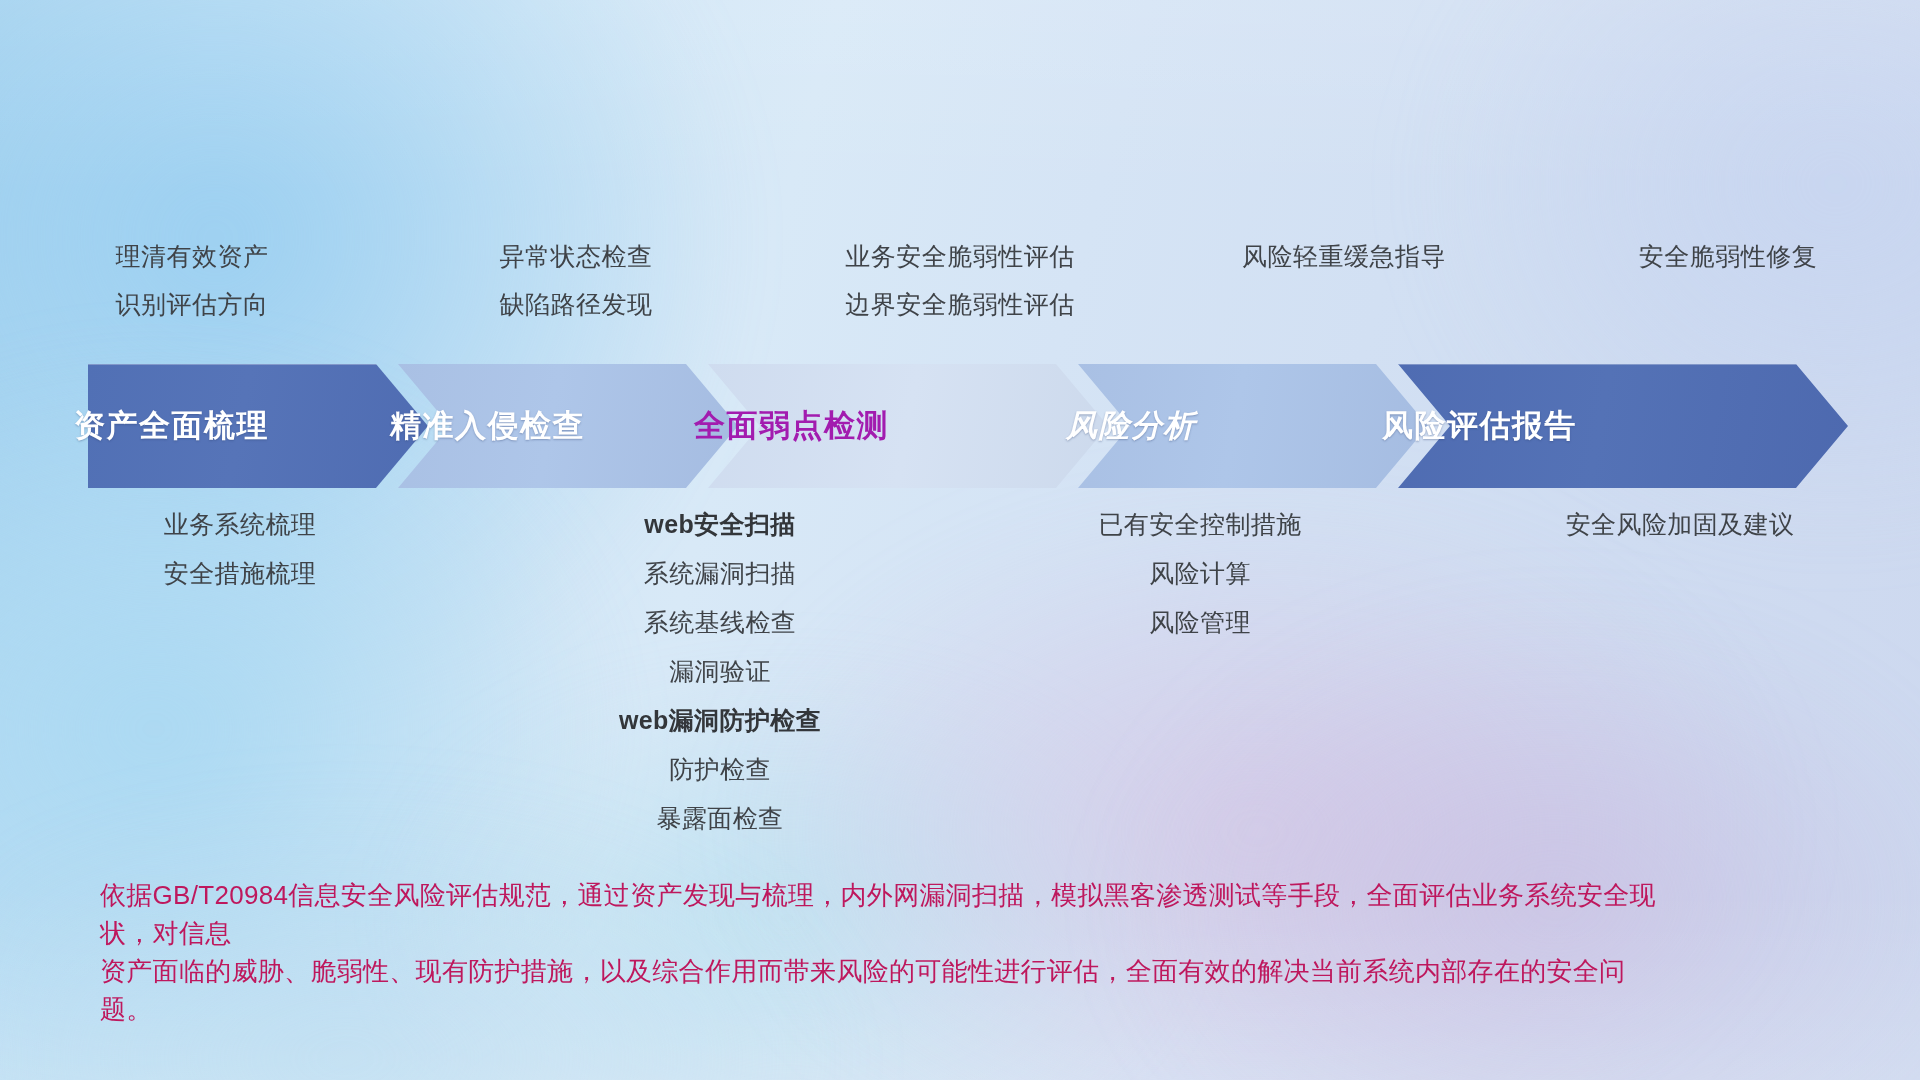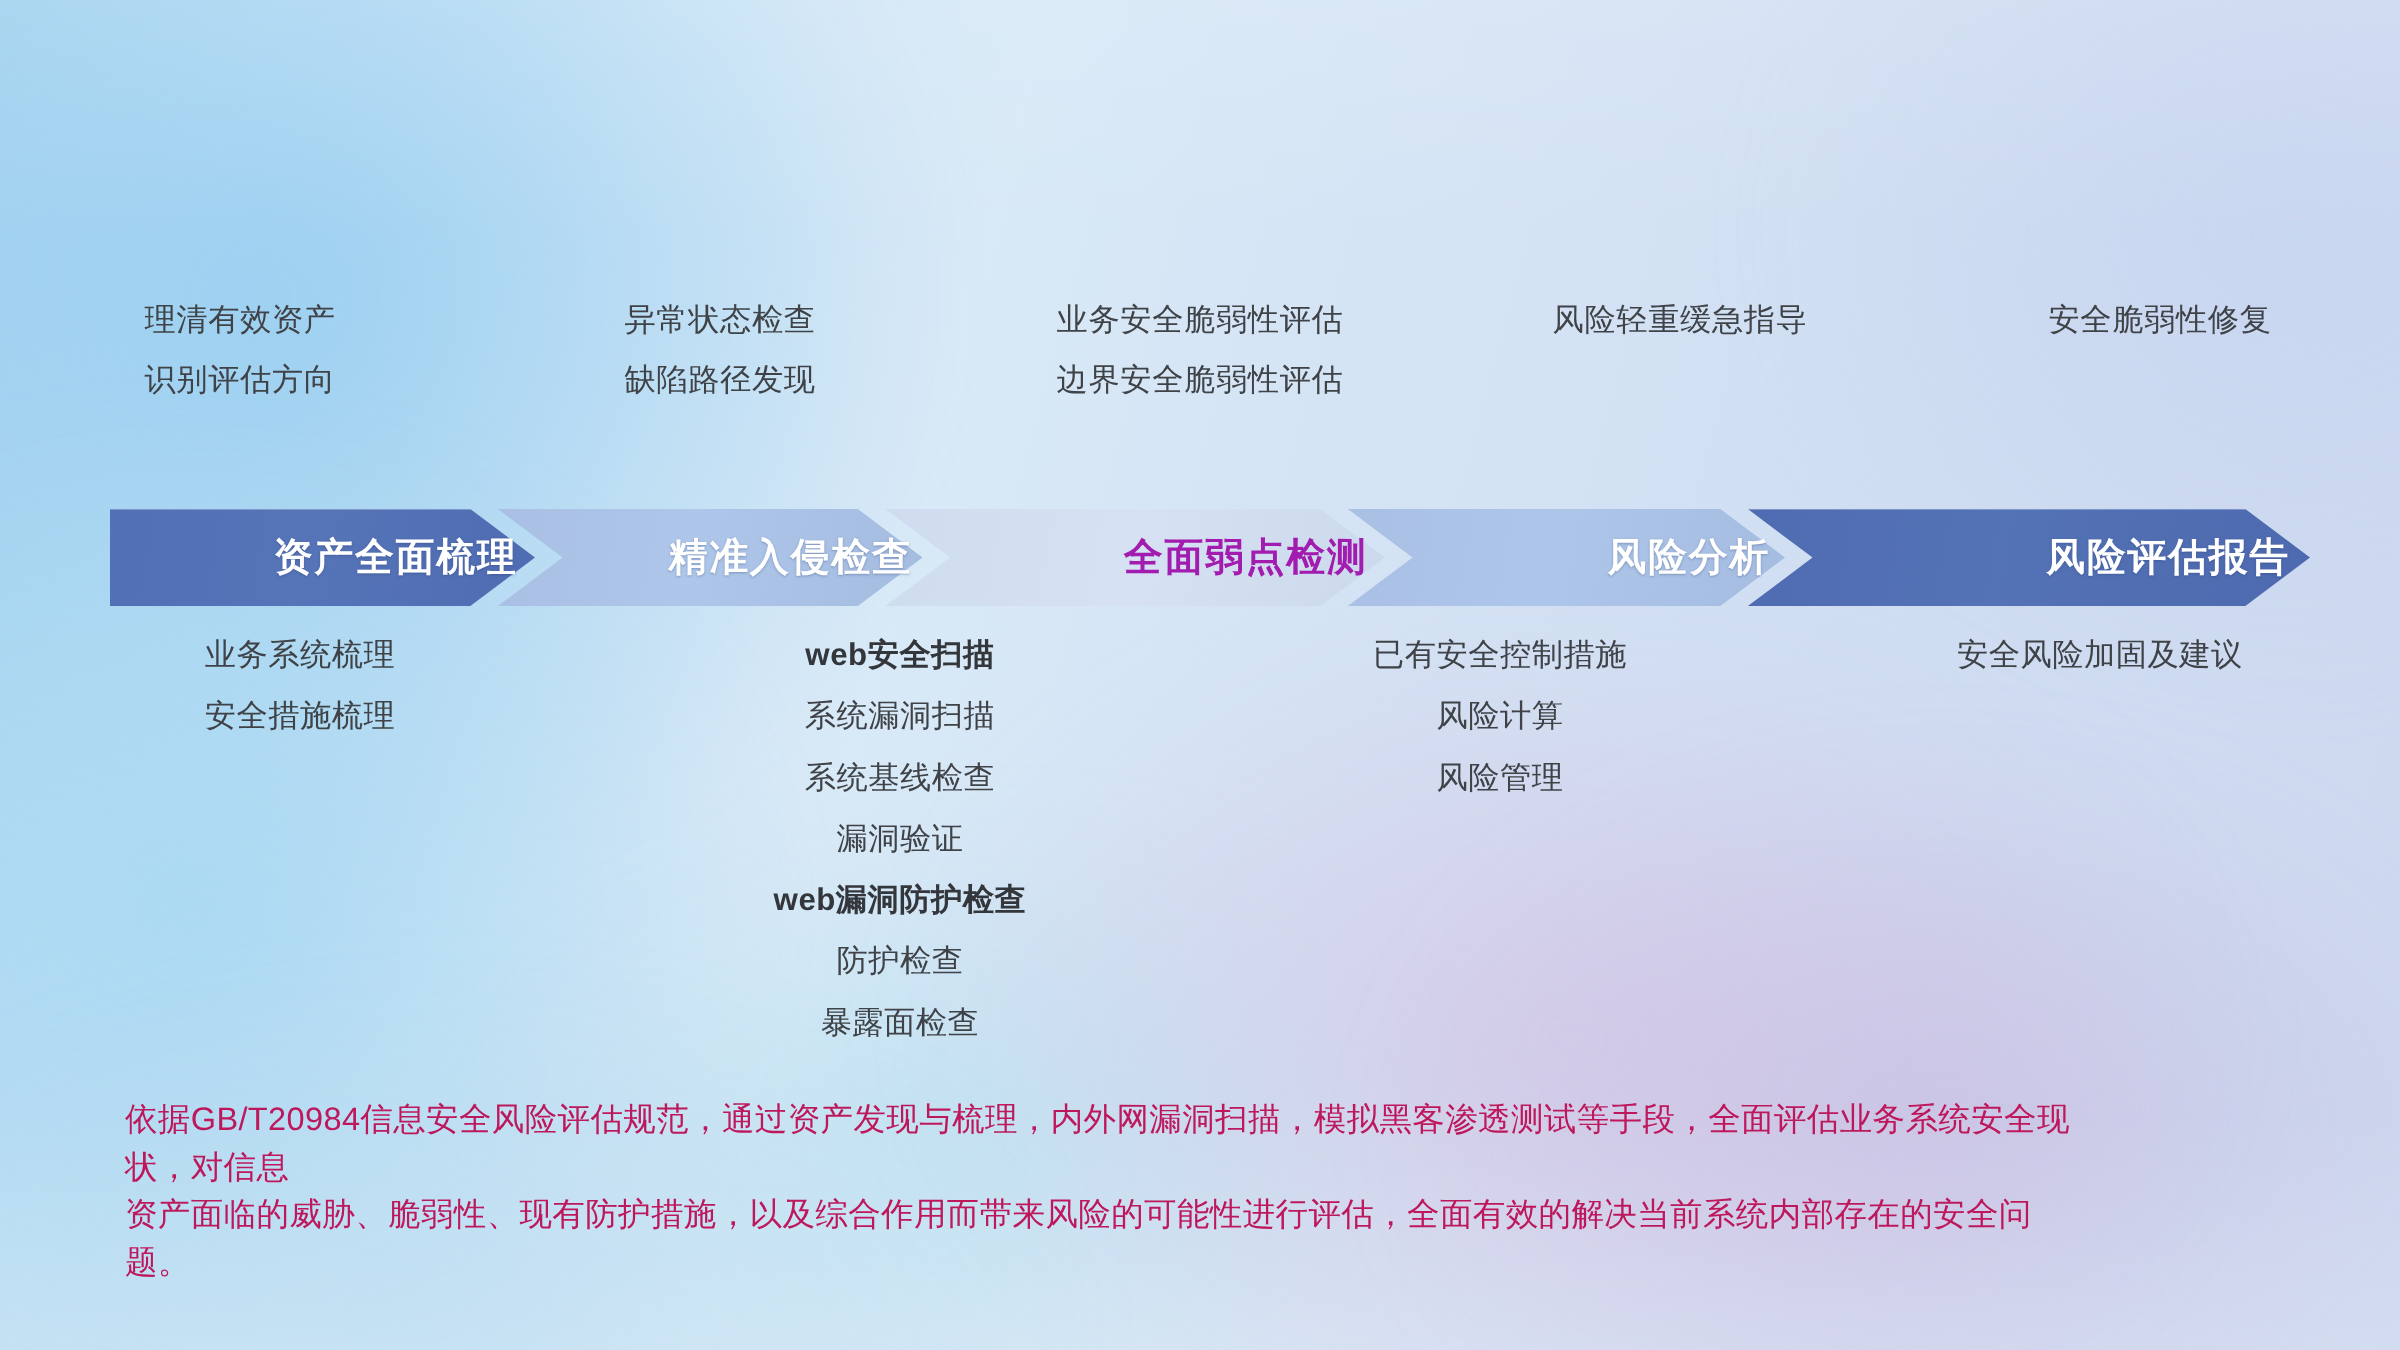--- a/index.html
+++ b/index.html
@@ -78,42 +78,42 @@
   .top-col .line{
     font-size:25px; color:#3f4348; letter-spacing:.5px;
     line-height:48px; white-space:nowrap;
   }
 
   
   #banner{
     position:absolute; left:88px; top:364px; width:1760px; height:98px;
   }
   .chev{
-    position:absolute; top:0; height:78px;
-    display:flex; align-items:center; justify-content:flex-end;margin-top:43px;
+    position:absolute; top:0; height:124px;
+    display:flex; align-items:center; justify-content:flex-start;
   }
   .chev .shape{
     position:absolute; inset:0;
   }
   .chev .label{
     position:relative; z-index:3;
     font-size:31px; font-weight:bold; letter-spacing:1.5px;
     white-space:nowrap;
   }
   
   #chev-1{ left:0px;    width:340px; }
   #chev-2{ left:310px;  width:340px; }
   #chev-3{ left:620px;  width:400px; }
   #chev-4{ left:990px;  width:350px; }
   #chev-5{ left:1310px; width:450px; }
 
   #chev-1 .label{ transform:translateX(-14px); }
   #chev-2 .label{ transform:translateX(-8px); }
   #chev-3 .label{ transform:translateX(-14px); }
-  #chev-4 .label{ transform:translateX(-12px); }
+  #chev-4 .label{ transform:translateX(-12px);font-style:italic; }
   #chev-5 .label{ transform:translateX(-16px); }
 
   .shape-1{
     background:linear-gradient(100deg,#5170b5 0%,#5674b8 45%,#4f6cb2 100%);
     clip-path:polygon(0 0, calc(100% - 52px) 0, 100% 50%, calc(100% - 52px) 100%, 0 100%);
     box-shadow:inset 0 1px 0 rgba(255,255,255,.28);
   }
   .shape-2{
     background:linear-gradient(100deg,#a9c0e4 0%,#aec6e9 45%,#a5bce1 100%);
     clip-path:polygon(0 0, calc(100% - 52px) 0, 100% 50%, calc(100% - 52px) 100%, 0 100%, 52px 50%);

